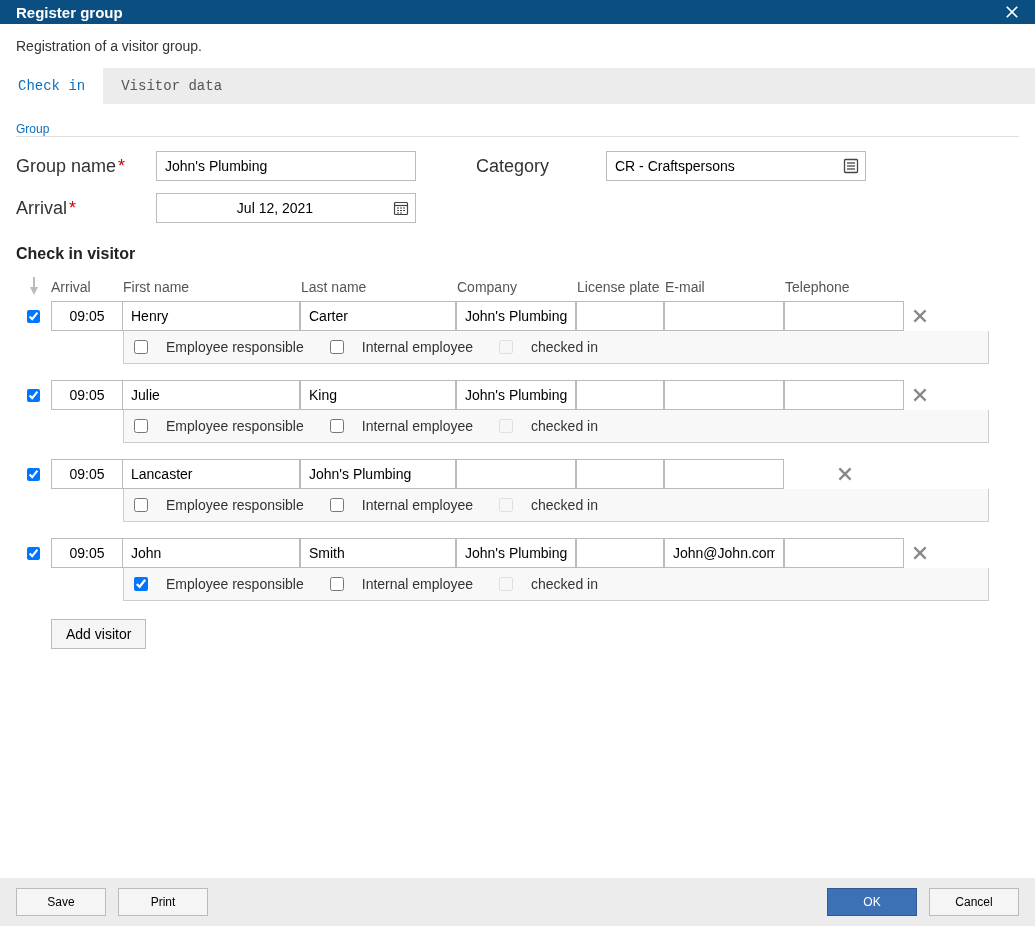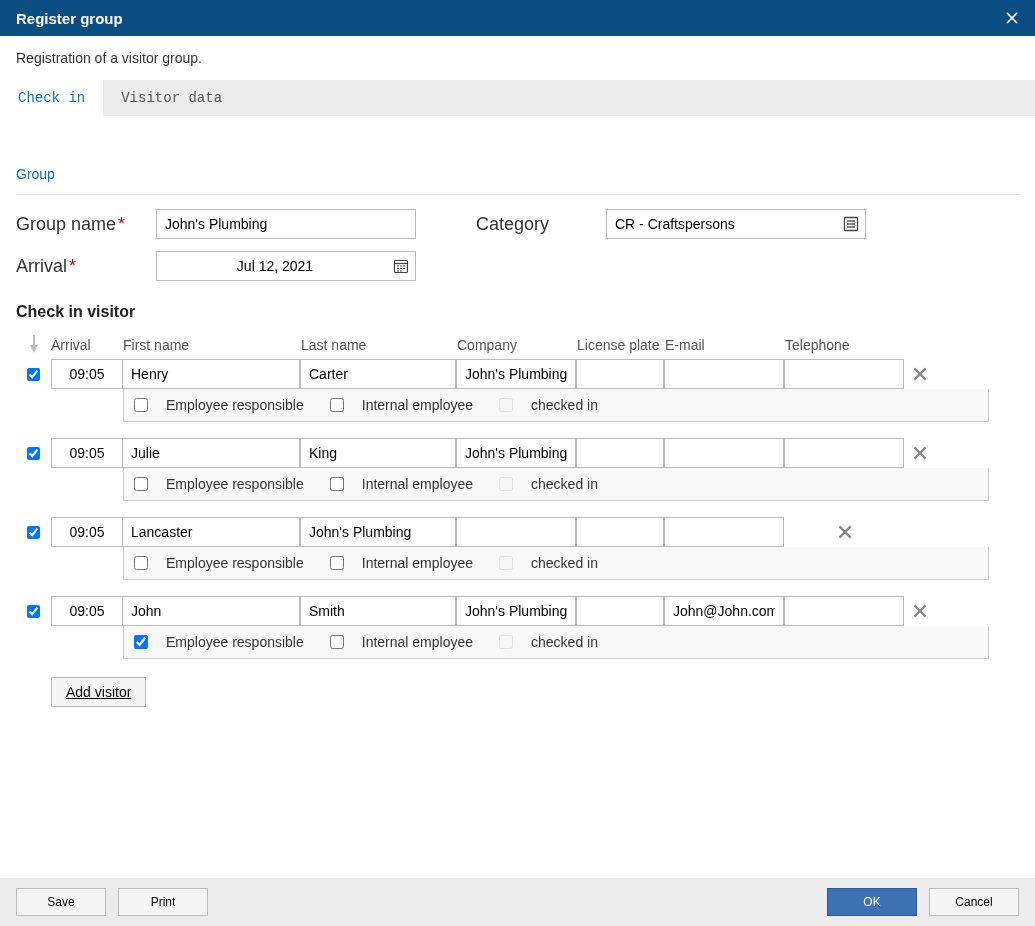--- a/index.html
+++ b/index.html
@@ -15,21 +15,21 @@
     width: 1035px;
     height: 926px;
     display: flex;
     flex-direction: column;
     overflow: hidden;
   }
   
   .titlebar {
     background: #0b4e82;
     color: #fff;
-    height: 36px;
+    height: 24px;
     display: flex;
     align-items: center;
     justify-content: space-between;
     padding: 0 10px 0 16px;
   }
   .titlebar .title {
     font-weight: 600;
     font-size: 15px;
   }
   .titlebar .close {
@@ -60,25 +60,24 @@
     color: #0b6fbf;
   }
   
   .content {
     flex: 1;
     padding: 0 16px;
     overflow: auto;
   }
   .section-title {
     color: #0b6fbf;
-    font-size: 14px;
-    padding: 18px 0 12px 0;
+    font-size: 12px;
+    padding: 18px 0 0 0;
     border-bottom: 1px solid #e0e0e0;
     font-weight: 500;
-    margin-top: 32px;
   }
   .form-grid {
     display: grid;
     grid-template-columns: 140px 260px 60px 130px 260px;
     align-items: center;
     padding-top: 14px;
     row-gap: 12px;
   }
   .label {
     font-size: 18px;
@@ -213,21 +212,20 @@
     margin-left: 35px;
     margin-top: 2px;
   }
   .add-visitor button {
     border: 1px solid #bbb;
     background: #f5f5f5;
     padding: 6px 14px;
     font-family: inherit;
     font-size: 14px;
     cursor: pointer;
-    text-decoration: underline;
   }
   
   .footer {
     background: #ececec;
     padding: 10px 16px;
     display: flex;
     justify-content: space-between;
     align-items: center;
   }
   .footer .right {

